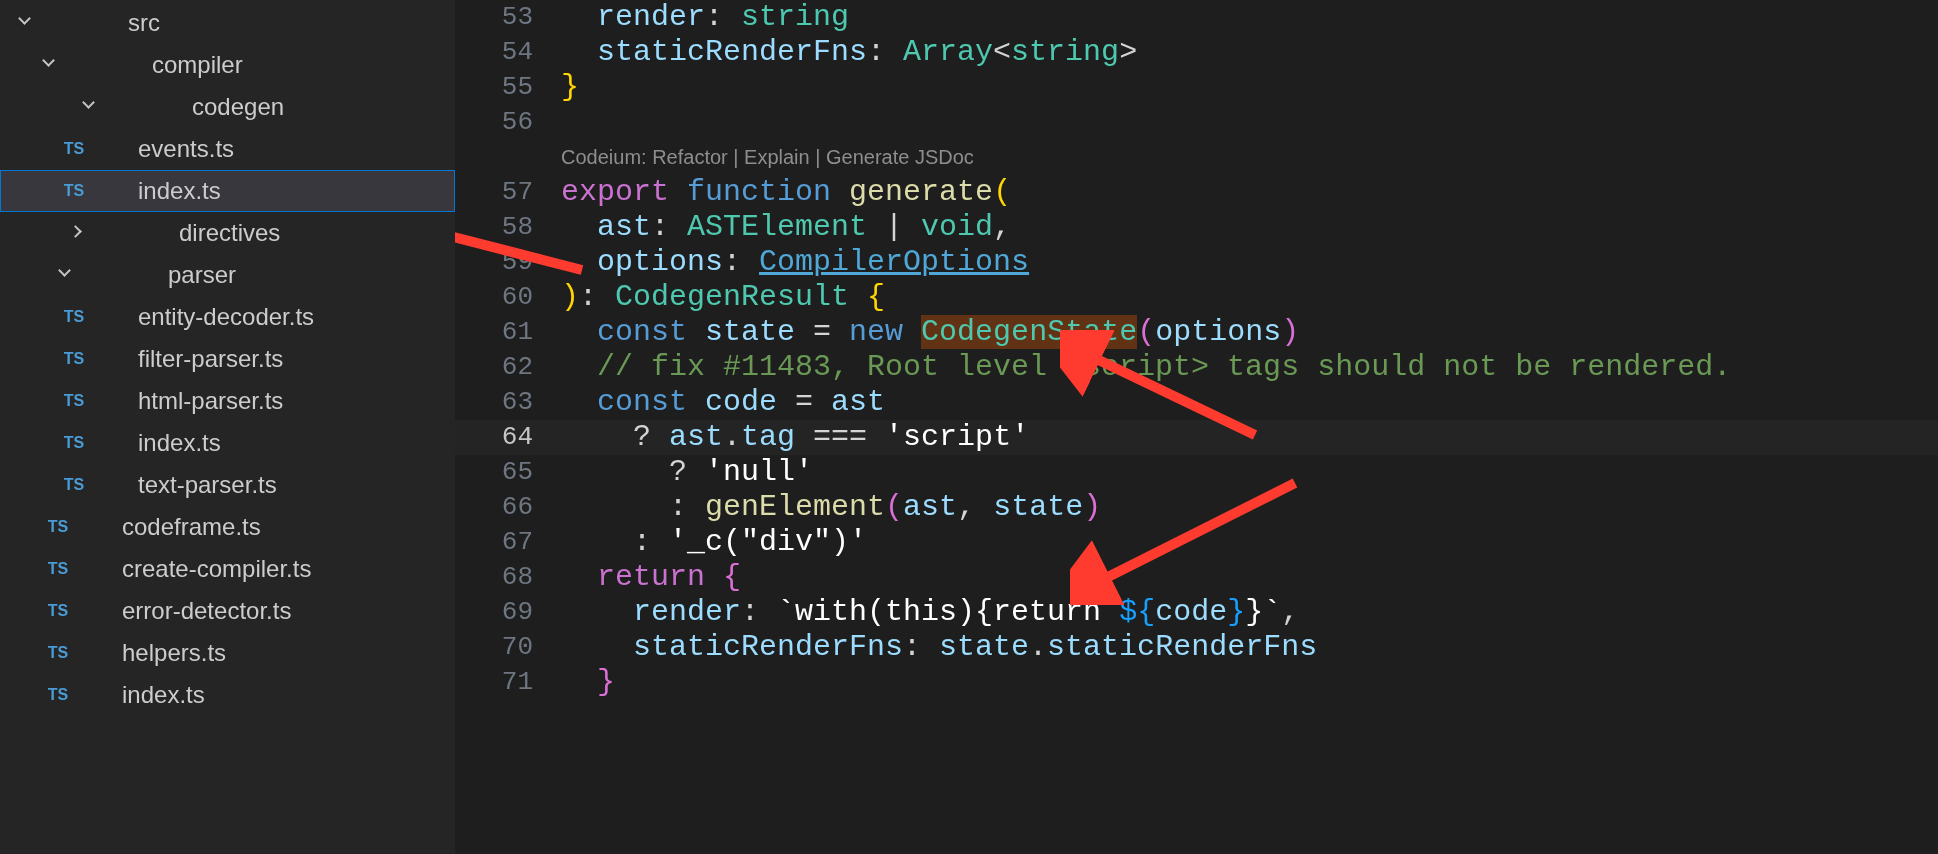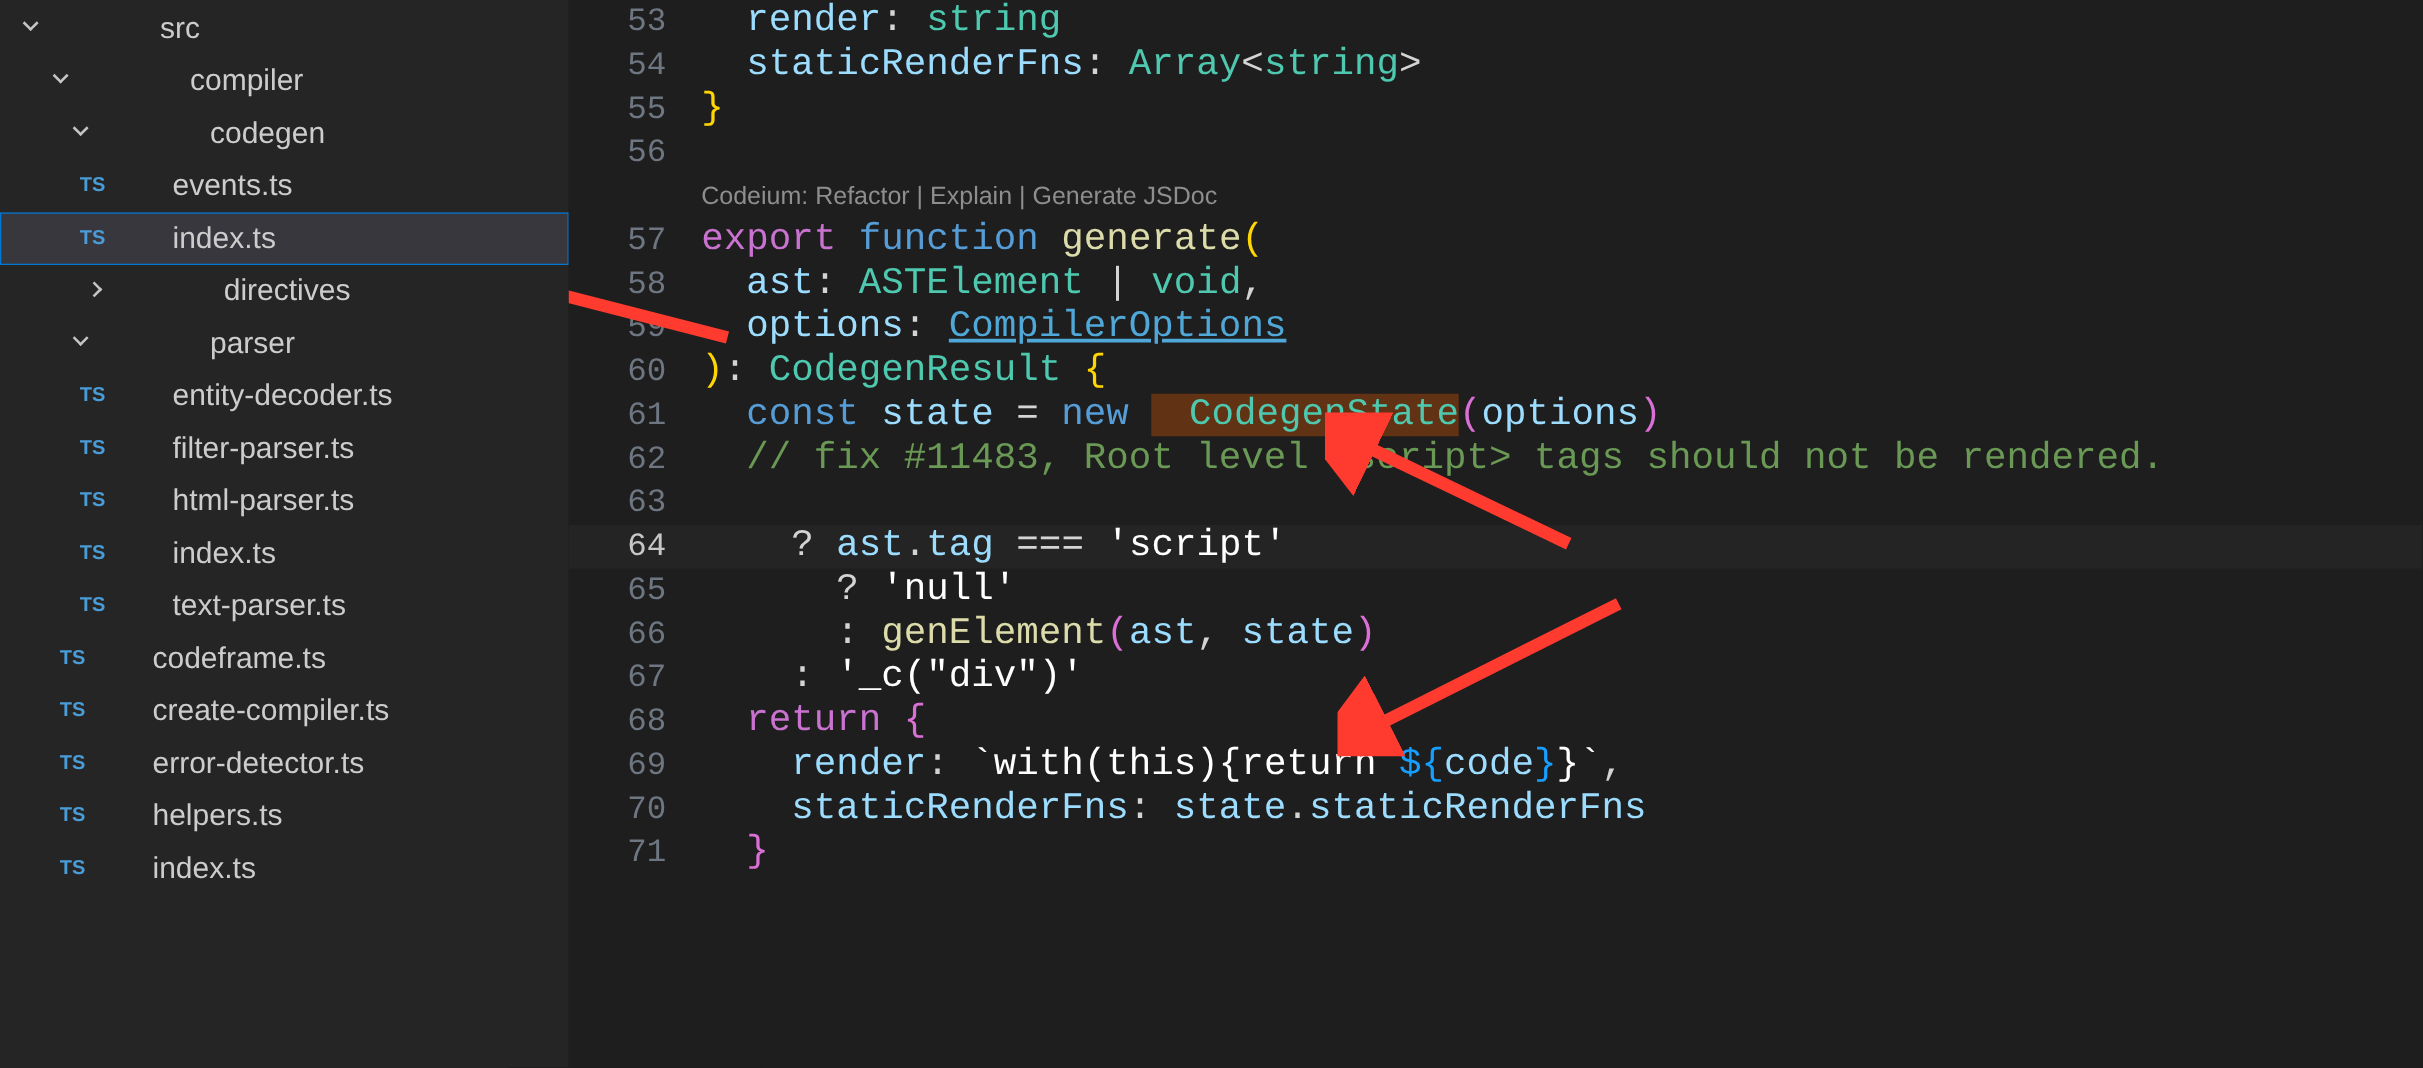--- a/index.html
+++ b/index.html
@@ -111,21 +111,21 @@
 .fn  { color: #dcdcaa; }  
 .ty  { color: #4ec9b0; }  
 .id  { color: #9cdcfe; }  
 .str { color: #ffffff; }
 .cm  { color: #6a9955; }  
 .pn  { color: #d4d4d4; }  
 .brY { color: #ffd602; }  
 .brP { color: #da70d6; }  
 .brB { color: #179fff; }  
 .lnk { color: #4fa8d8; text-decoration: underline; }
-.hl  { background: #613214; color: #4ec9b0; padding-left: 30px; }
+.hl  { background: #613214; color: #4ec9b0; }
 
 
 .arrow {
   position: absolute;
   pointer-events: none;
 }
 .arrow svg { display:block; }
 
 </style>
 </head>
@@ -135,41 +135,41 @@
     <div class="tree-row" style="padding-left: 16px;">
       <span class="tw expanded"></span>
       <span style="width: 8px; display: inline-block;"></span>
       <span class="tree-label">src</span>
     </div>
     <div class="tree-row" style="padding-left: 40px;">
       <span class="tw expanded"></span>
       <span style="width: 8px; display: inline-block;"></span>
       <span class="tree-label">compiler</span>
     </div>
+    <div class="tree-row" style="padding-left: 80px;">
+      <span class="tw expanded"></span>
+      <span style="width: 8px; display: inline-block;"></span>
+      <span class="tree-label">codegen</span>
+    </div>
+    <div class="tree-row" style="padding-left: 60px;">
+      <span class="ts-icon">TS</span>
+      <span class="tree-label">events.ts</span>
+    </div>
+    <div class="tree-row selected" style="padding-left: 60px;">
+      <span class="ts-icon">TS</span>
+      <span class="tree-label">index.ts</span>
+    </div>
+    <div class="tree-row" style="padding-left: 67px;">
+      <span class="tw collapsed"></span>
+      <span style="width: 8px; display: inline-block;"></span>
+      <span class="tree-label">directives</span>
+    </div>
     <div class="tree-row" style="padding-left: 56px;">
       <span class="tw expanded"></span>
       <span style="width: 8px; display: inline-block;"></span>
-      <span class="tree-label">codegen</span>
-    </div>
-    <div class="tree-row" style="padding-left: 60px;">
-      <span class="ts-icon">TS</span>
-      <span class="tree-label">events.ts</span>
-    </div>
-    <div class="tree-row selected" style="padding-left: 60px;">
-      <span class="ts-icon">TS</span>
-      <span class="tree-label">index.ts</span>
-    </div>
-    <div class="tree-row" style="padding-left: 67px;">
-      <span class="tw collapsed"></span>
-      <span style="width: 8px; display: inline-block;"></span>
-      <span class="tree-label">directives</span>
-    </div>
-    <div class="tree-row" style="padding-left: 56px;">
-      <span class="tw expanded"></span>
-      <span style="width: 8px; display: inline-block;"></span>
       <span class="tree-label">parser</span>
     </div>
     <div class="tree-row" style="padding-left: 60px;">
       <span class="ts-icon">TS</span>
       <span class="tree-label">entity-decoder.ts</span>
     </div>
     <div class="tree-row" style="padding-left: 60px;">
       <span class="ts-icon">TS</span>
       <span class="tree-label">filter-parser.ts</span>
     </div>
@@ -244,20 +244,21 @@
     <div class="code-line">
       <div class="gutter">61</div>
       <div class="code"><span class="pn">  </span><span class="kw2">const</span><span class="pn"> </span><span class="id">state</span><span class="pn"> = </span><span class="kw2">new</span><span class="pn"> </span><span class="hl">CodegenState</span><span class="brP">(</span><span class="id">options</span><span class="brP">)</span></div>
     </div>
     <div class="code-line">
       <div class="gutter">62</div>
       <div class="code"><span class="pn">  </span><span class="cm">// fix #11483, Root level &lt;script&gt; tags should not be rendered.</span></div>
     </div>
     <div class="code-line">
       <div class="gutter">63</div>
+      <div class="code"><span class="pn">  </span><span class="kw2">const</span><span class="pn"> </span><span class="id">code</span><span class="pn"> = </span><span class="id">ast</span></div>
     </div>
     <div class="code-line current">
       <div class="gutter">64</div>
       <div class="code"><span class="pn">    </span><span class="pn">?</span><span class="pn"> </span><span class="id">ast</span><span class="pn">.</span><span class="id">tag</span><span class="pn"> === </span><span class="str">'script'</span></div>
     </div>
     <div class="code-line">
       <div class="gutter">65</div>
       <div class="code"><span class="pn">      </span><span class="pn">?</span><span class="pn"> </span><span class="str">'null'</span></div>
     </div>
     <div class="code-line">

